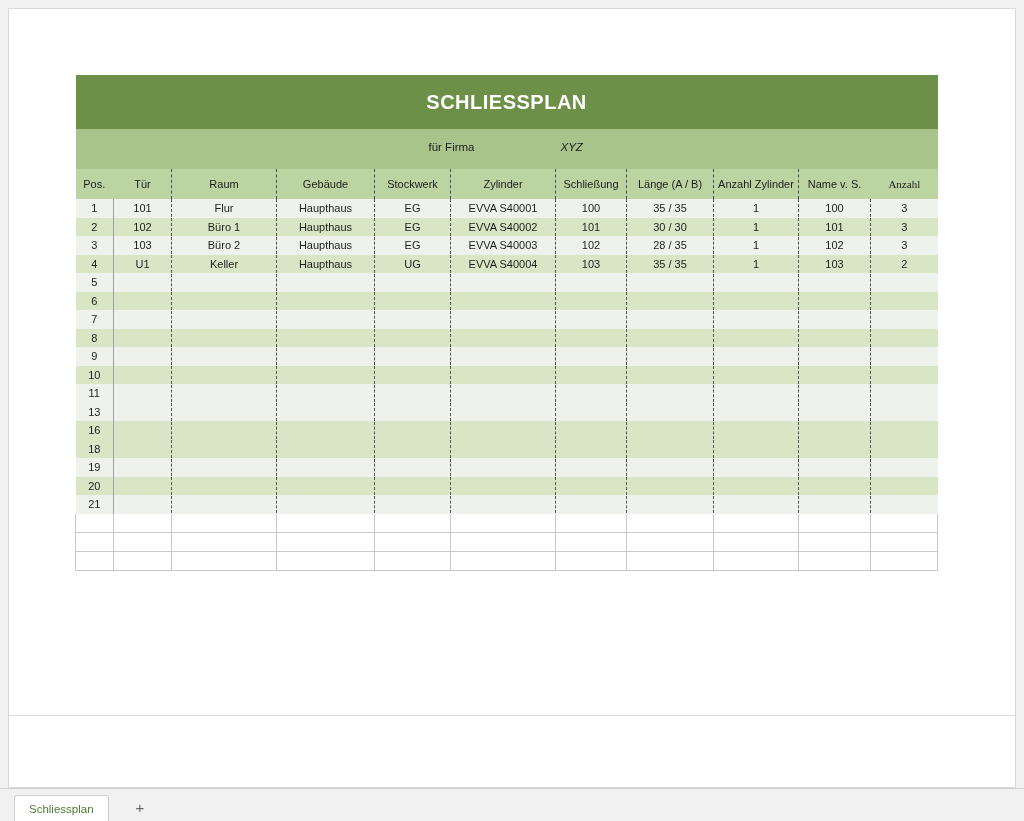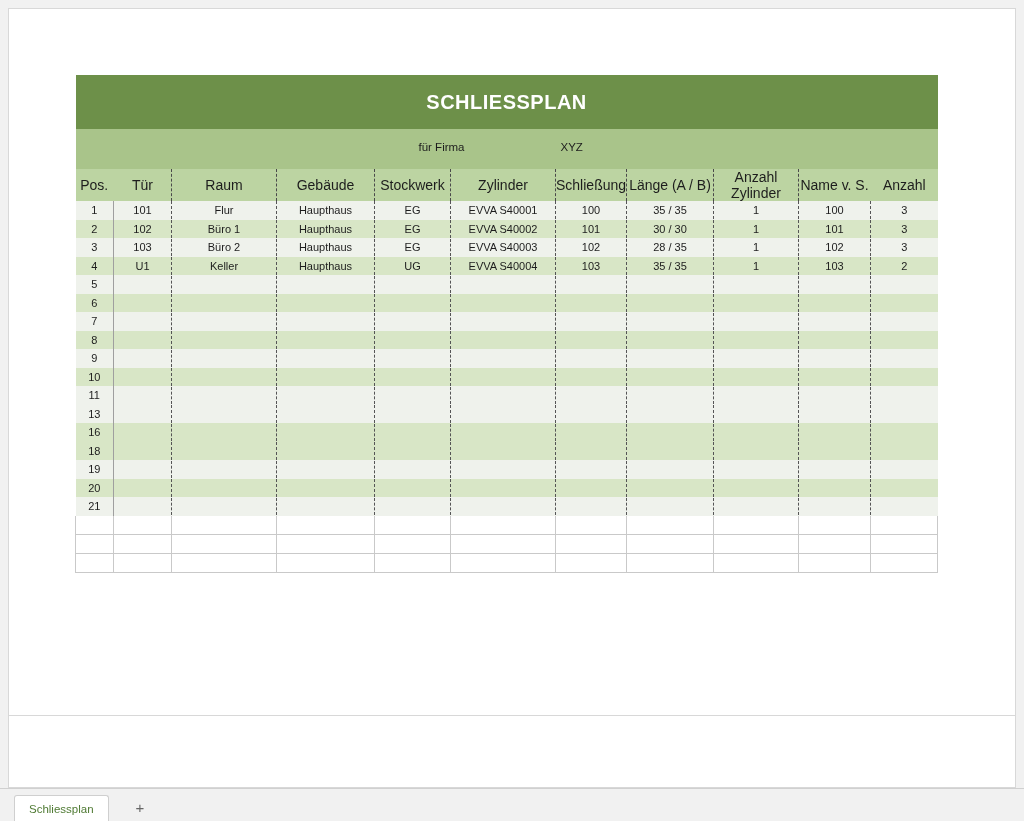--- a/index.html
+++ b/index.html
@@ -70,40 +70,41 @@
     vertical-align: middle;
     font-size: 11.5px;
     color: #222222;
   }
   .sub-inner {
     position: relative;
     height: 40px;
   }
   .sub-label {
     position: absolute;
-    left: 343px; top: 12px;
+    left: 353px; top: 12px;
     font-size: 11.5px;
     color: #1d1d1d;
   }
   .sub-value {
     position: absolute;
     left: 485px; top: 12px;
     font-size: 11.5px;
     color: #1d1d1d;
+    font-style: italic;
   }
   .head-row td {
     background: #bcd4a2;
-    font-size: 14px;
+    font-size: 11px;
     color: #1d1d1d;
     text-align: center;
     height: 30px;
     vertical-align: middle;
     border-right: 1px dashed #4a4a4a;
   }
-  .head-row td:last-child { border-right: none; }
+  .head-row td:last-child { border-right: none; font-family: Liberation Serif, serif; }
   .head-row td.nodash { border-right: 1px solid #bcd4a2; }
 
   .body-row td {
     font-size: 11px;
     color: #1d1d1d;
     text-align: center;
     height: 18.5px;
     vertical-align: middle;
     border-right: 1px dashed #555555;
     border-bottom: 1px solid transparent;

